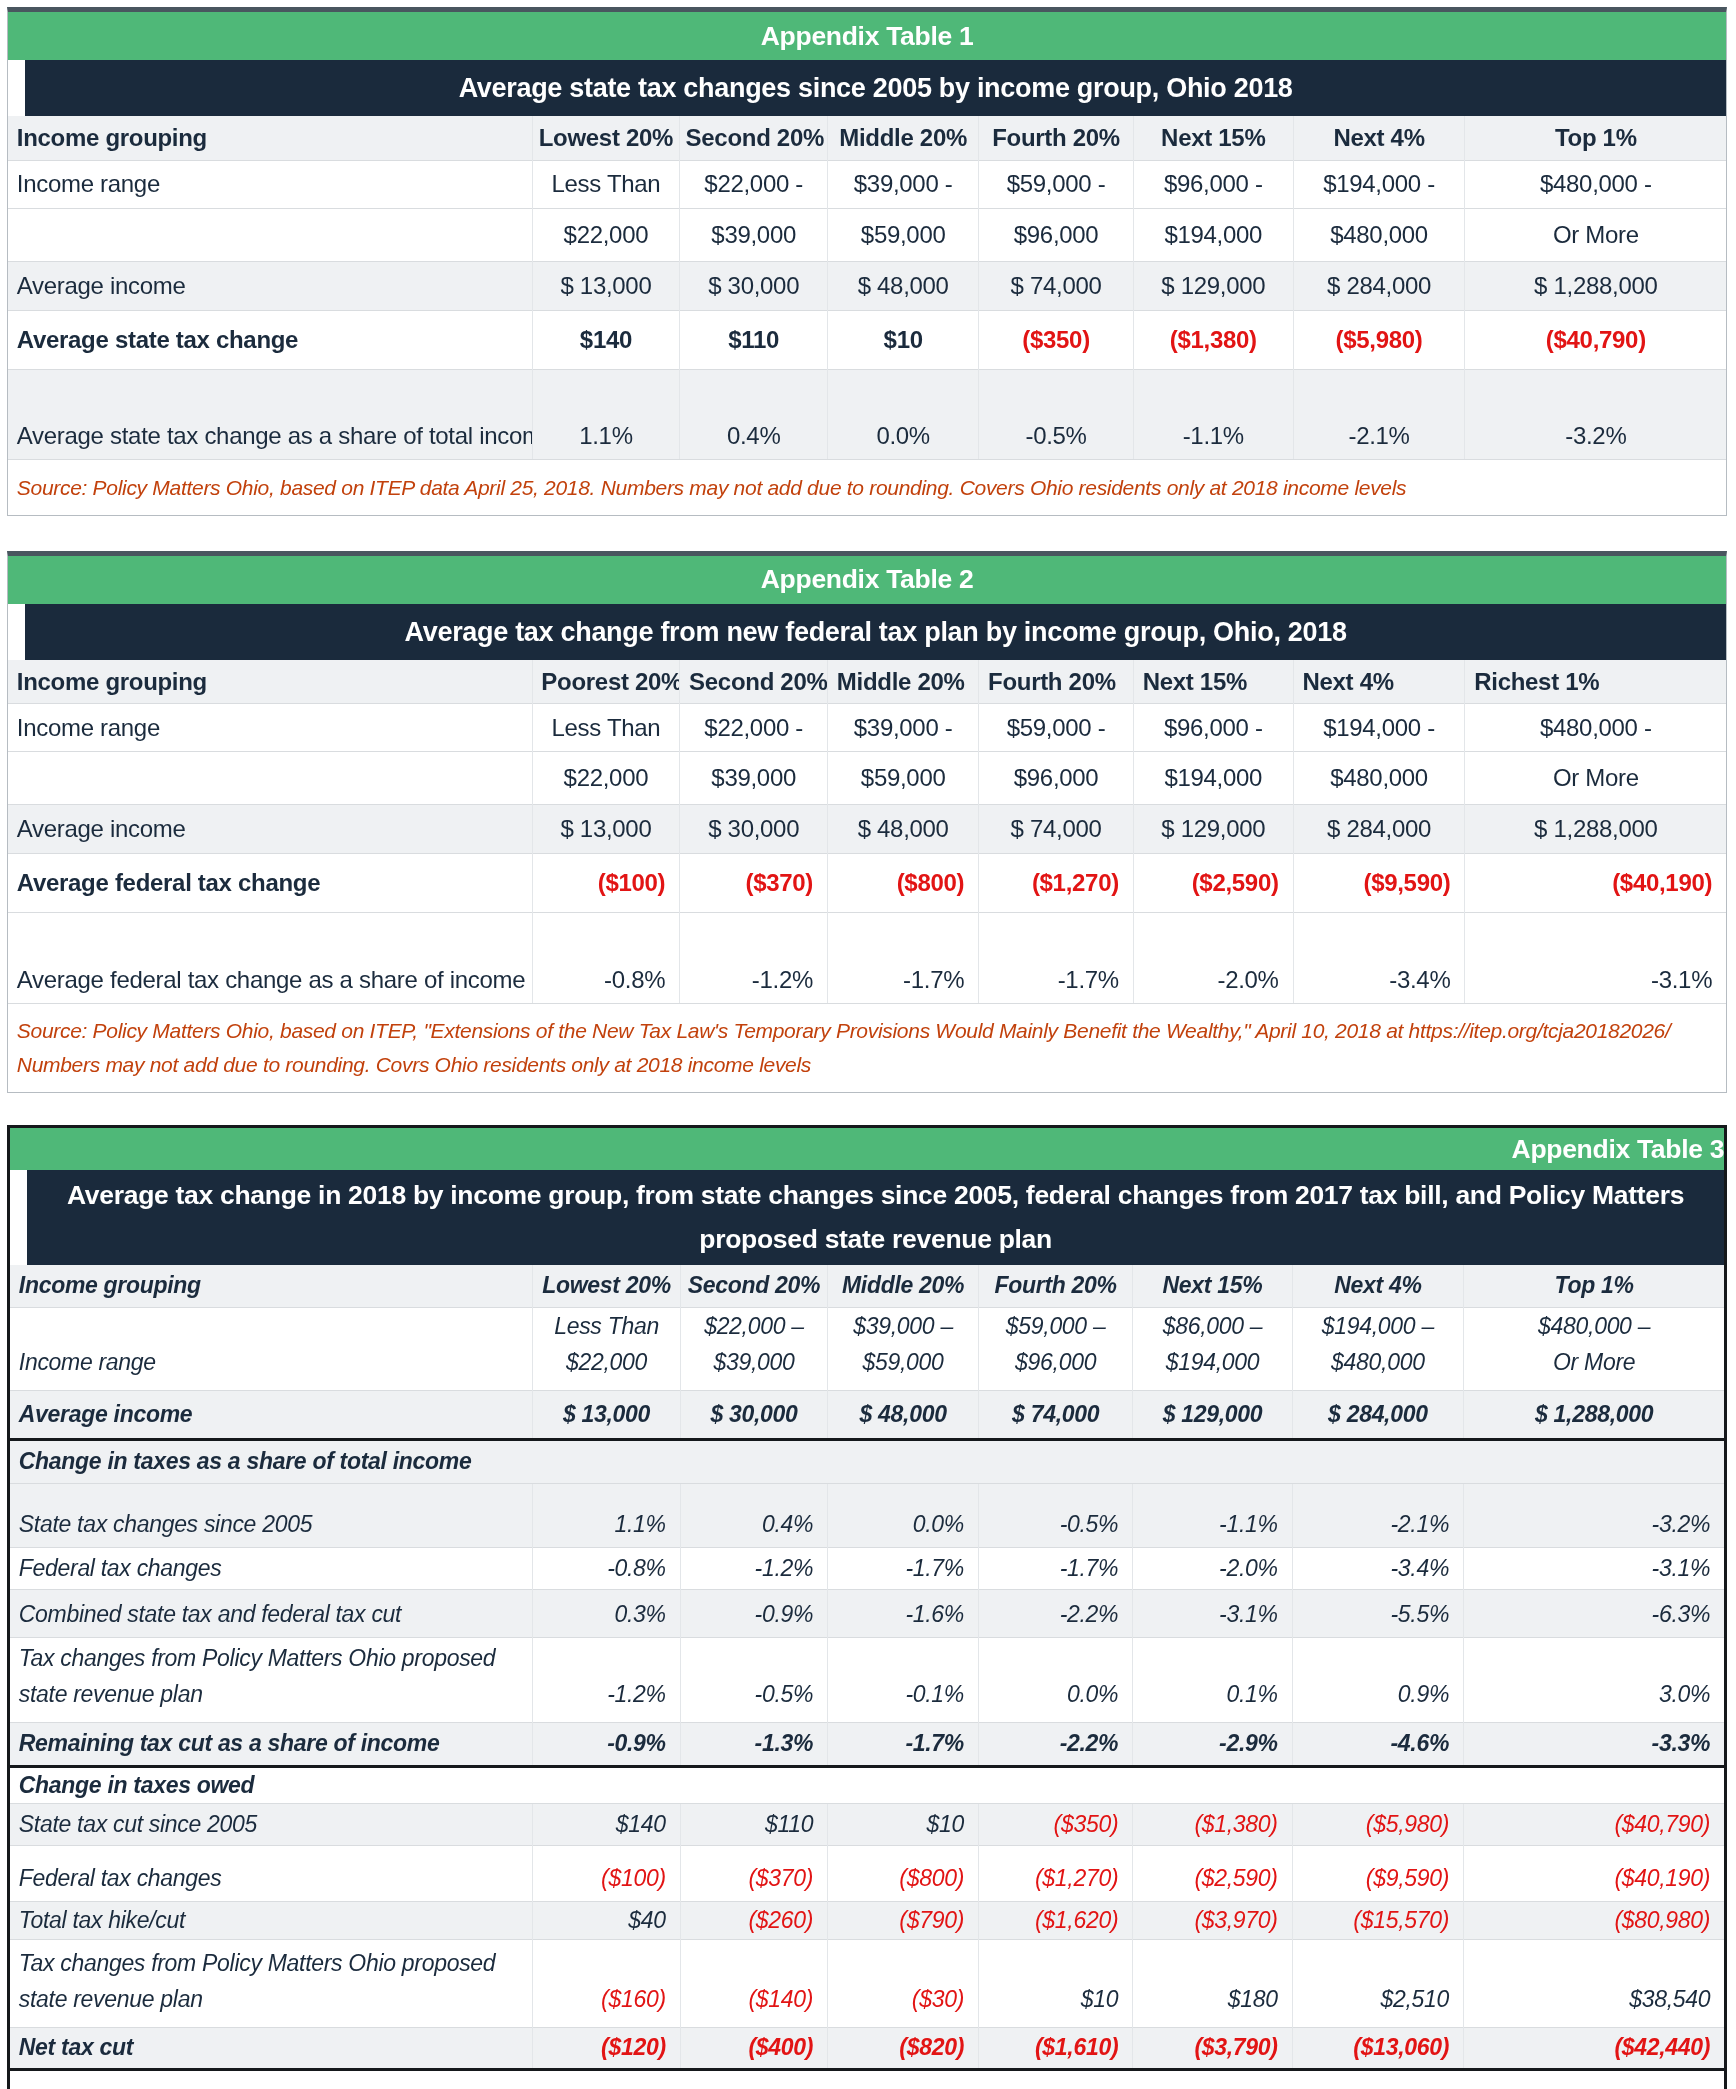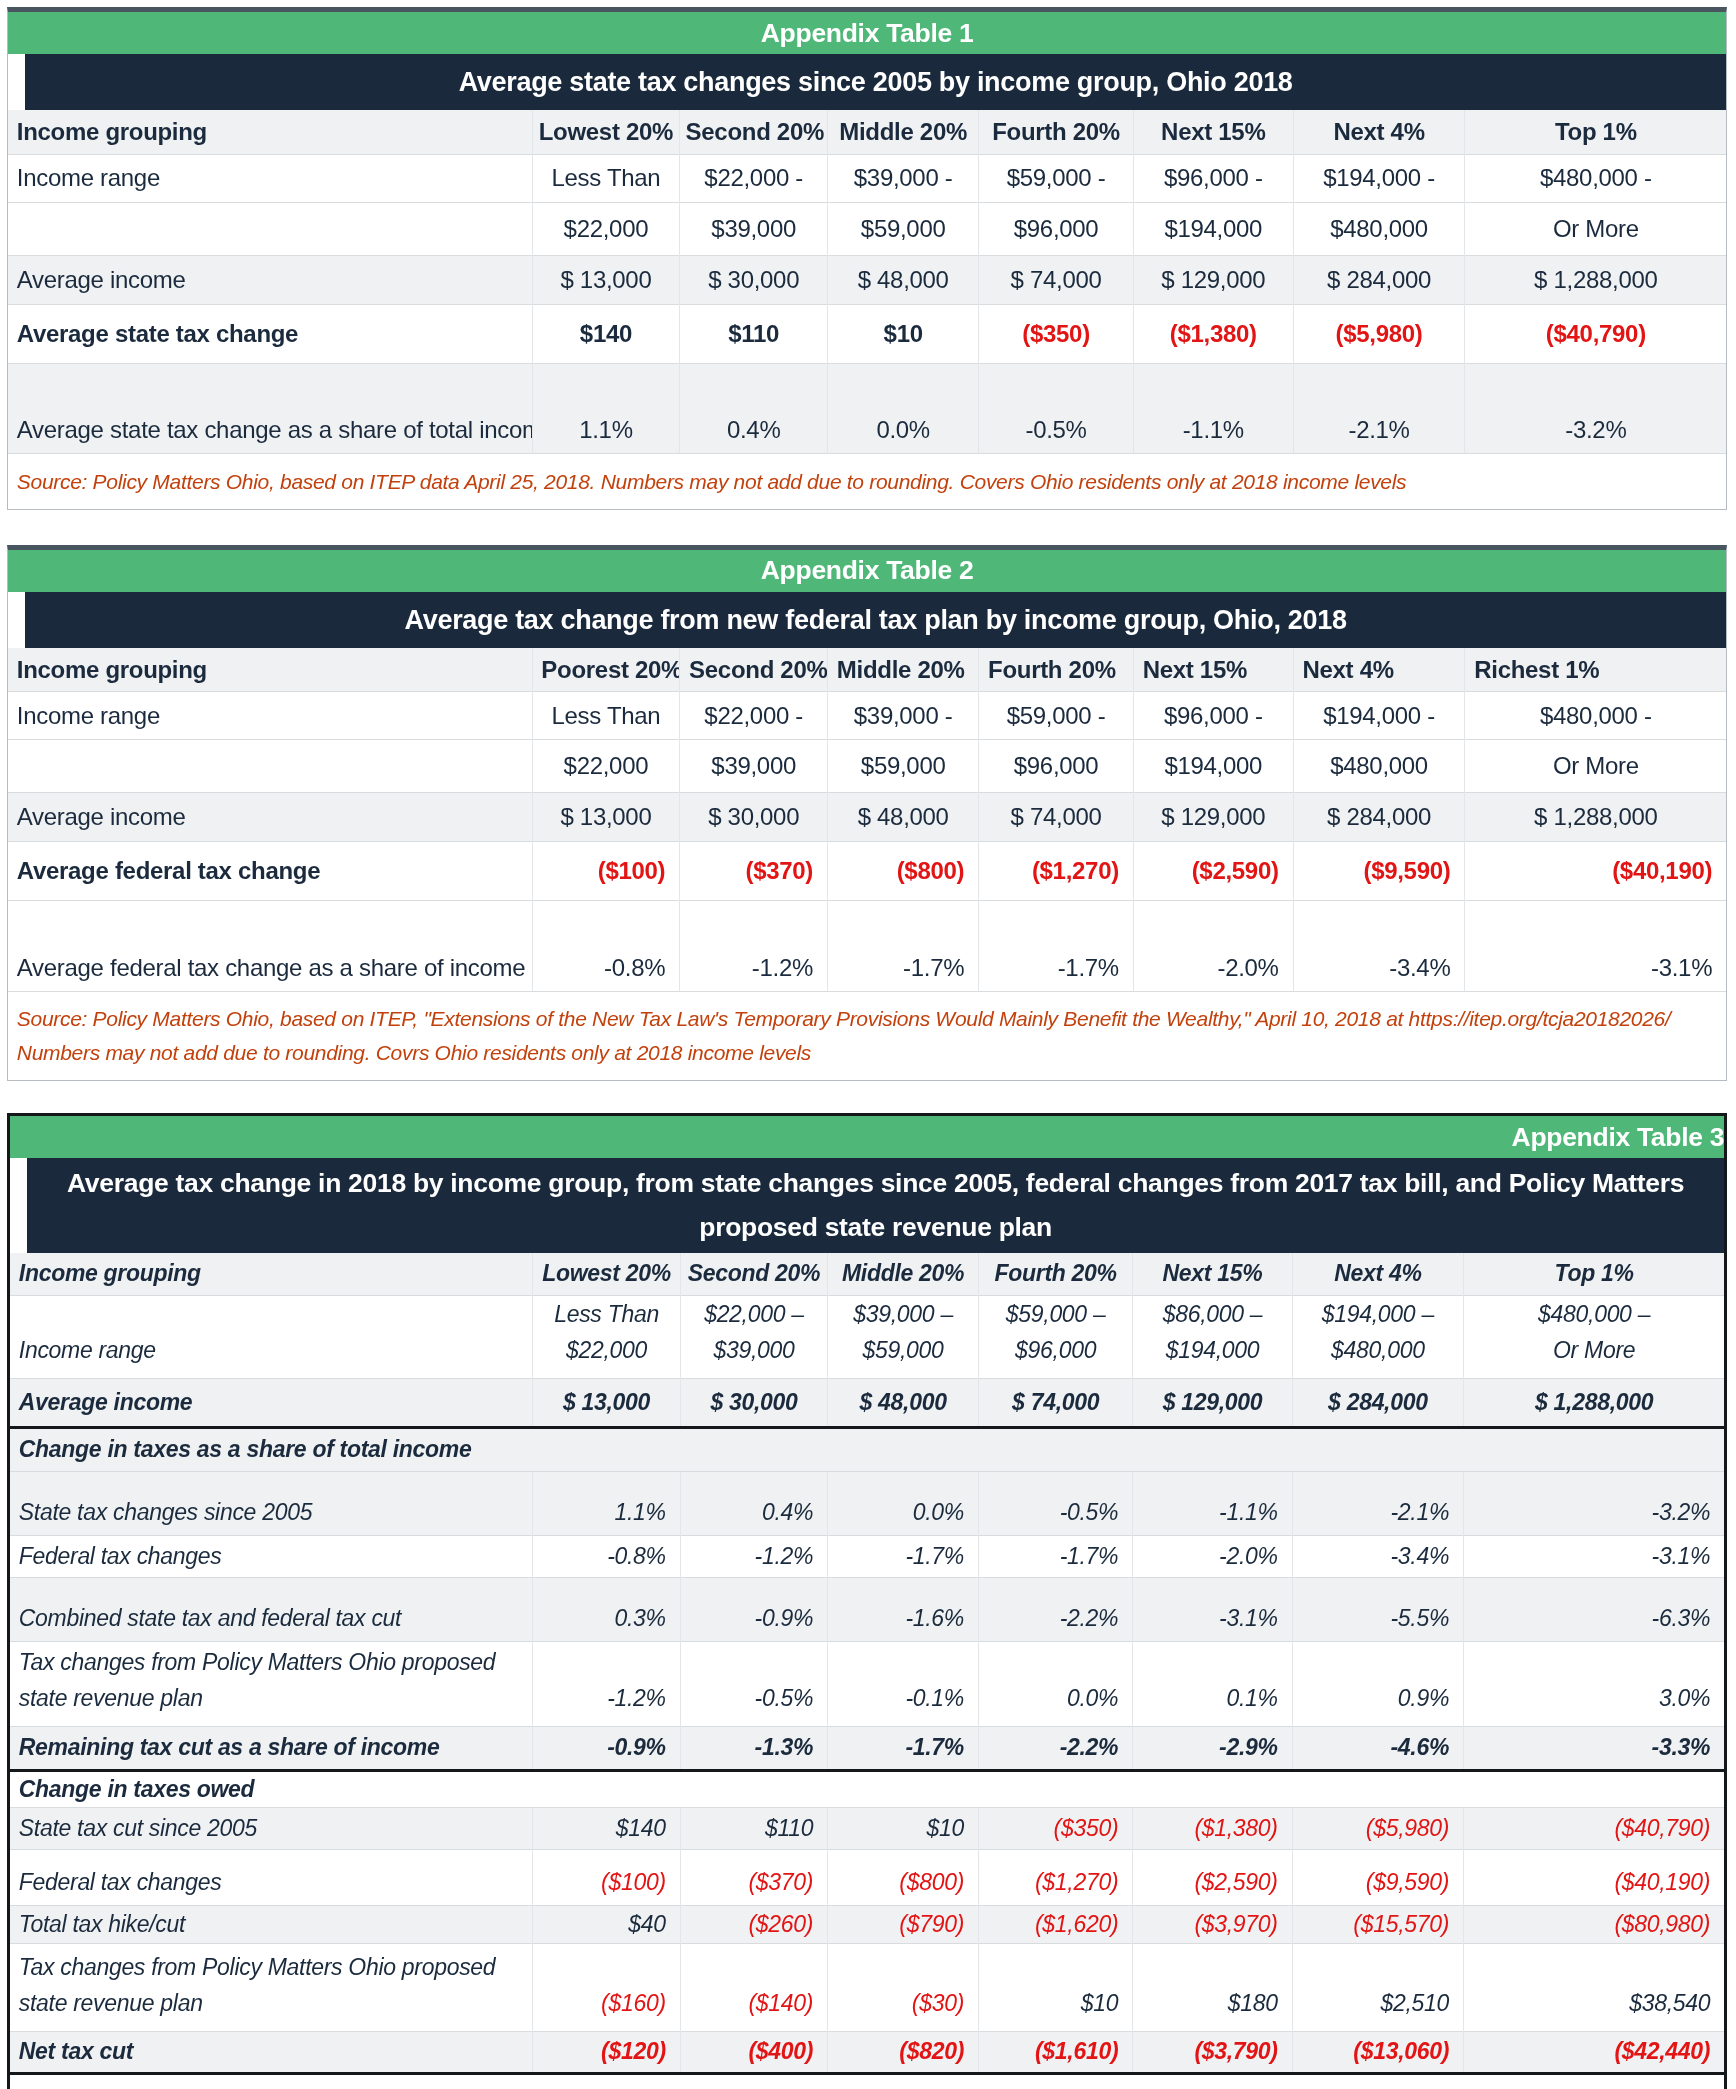--- a/index.html
+++ b/index.html
@@ -20,21 +20,21 @@
     font-family:"Liberation Sans","DejaVu Sans",sans-serif;
     color:var(--ink);
     letter-spacing:-0.3px;
   }
   .page{padding:7px 8.8px 5.3px 7px;}
   .tbl{border:1.8px solid var(--frame);border-top:5.3px solid var(--slate);}
   .tbl.t1{margin-bottom:35px;}
   .tbl.t2{margin-bottom:32px;}
   .tbl.t3{border:3.5px solid var(--black);}
   .bar{display:flex;align-items:center;justify-content:center;text-align:center;color:#FFFFFF;font-weight:700;}
-  .green-bar{background:var(--green);height:42px;font-size:26.5px;}
+  .green-bar{background:var(--green);height:48px;font-size:26.5px;}
   .navy-bar{background:var(--navy);min-height:49px;font-size:27px;padding:3.5px 17.6px;white-space:pre-line;line-height:1.65;margin-left:17px;}
   .t3 .green-bar{height:42px;justify-content:flex-end;}
   .t3 .navy-bar{min-height:88px;font-size:26.5px;}
   table{width:100%;border-collapse:collapse;table-layout:fixed;}
   td{font-size:24px;color:var(--ink);overflow:hidden;white-space:nowrap;vertical-align:middle;padding:1.8px 5.3px;}
   tbody tr td{border-top:1.8px solid var(--grid);}
   tbody tr:first-child td{border-top:none;}
   td.lbl{text-align:left;padding-left:8.8px;}
   td.val{text-align:center;border-left:1.8px solid var(--vgrid);}
   tr.shade td{background:var(--shade);}
@@ -53,21 +53,21 @@
   .t1 tbody tr:nth-child(3),.t2 tbody tr:nth-child(3){height:53px;}
   .t1 tbody tr:nth-child(4),.t2 tbody tr:nth-child(4){height:49px;}
   .t1 tbody tr:nth-child(5),.t2 tbody tr:nth-child(5){height:59px;font-weight:bold;}
   .t1 tbody tr:nth-child(6),.t2 tbody tr:nth-child(6){height:90px;}
   .t3 tbody tr:nth-child(1){height:42px;}
   .t3 tbody tr:nth-child(2){height:74px;}
   .t3 tbody tr:nth-child(3){height:49px;}
   .t3 tbody tr:nth-child(4){height:44px;}
   .t3 tbody tr:nth-child(5){height:64px;}
   .t3 tbody tr:nth-child(6){height:42px;}
-  .t3 tbody tr:nth-child(7){height:64px;padding-left:44px;}
+  .t3 tbody tr:nth-child(7){height:48px;padding-left:44px;}
   .t3 tbody tr:nth-child(8){height:85px;}
   .t3 tbody tr:nth-child(9){height:44px;}
   .t3 tbody tr:nth-child(10){height:37px;margin-left:42px;}
   .t3 tbody tr:nth-child(11){height:42px;}
   .t3 tbody tr:nth-child(12){height:56px;}
   .t3 tbody tr:nth-child(13){height:38px;}
   .t3 tbody tr:nth-child(14){height:88px;}
   .t3 tbody tr:nth-child(15){height:41px;}
   
   .t3 td, .t3 .source{font-style:italic;}

